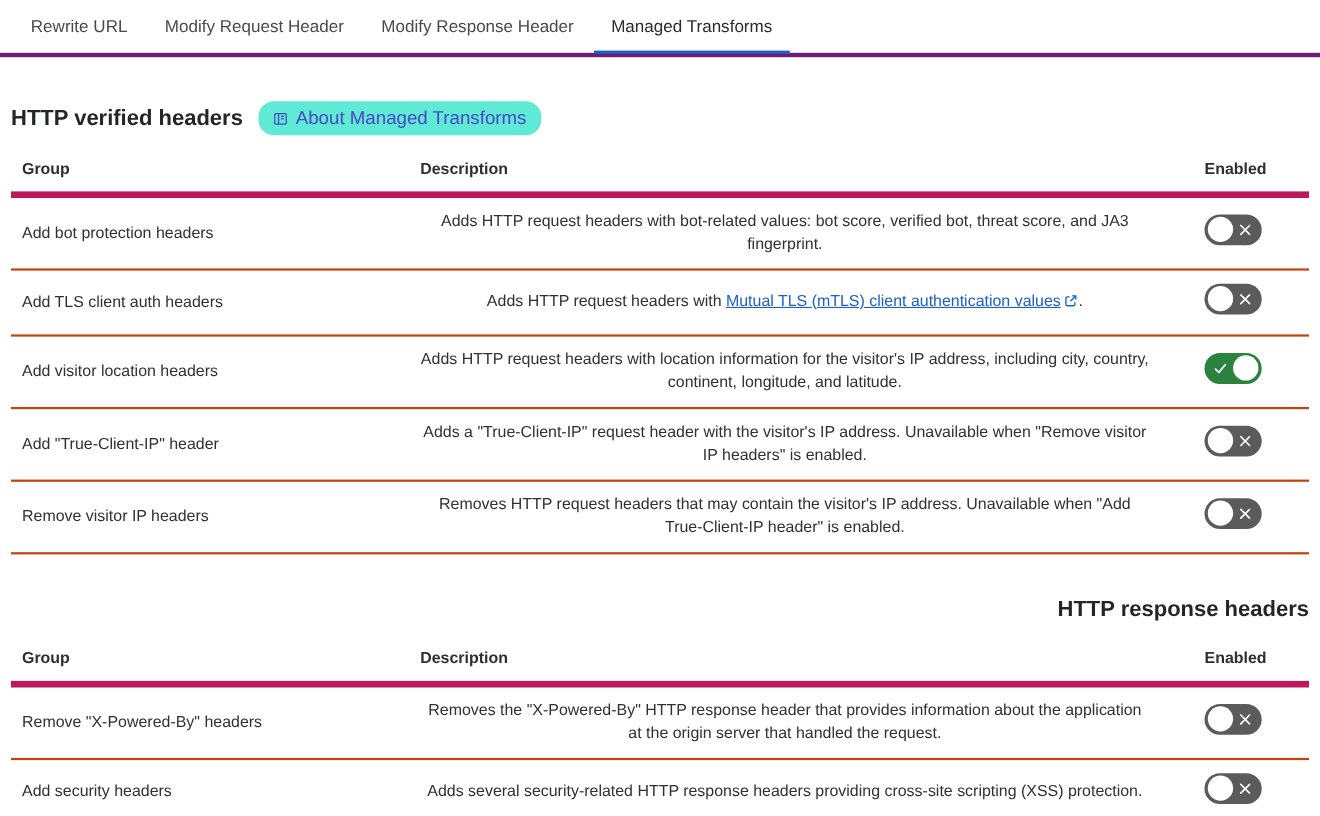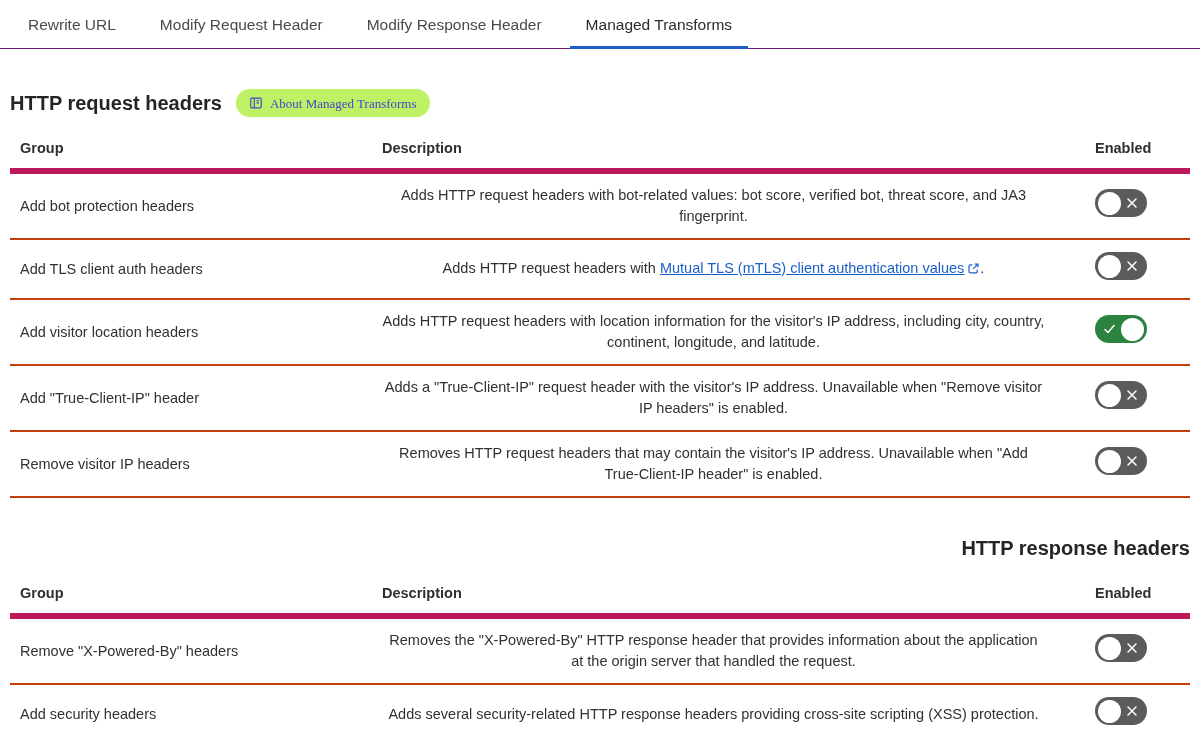--- a/index.html
+++ b/index.html
@@ -6,23 +6,23 @@
   html, body { width: 1200px; height: 742px; background: #ffffff; }
   body {
     font-family: "Liberation Sans", "DejaVu Sans", sans-serif;
     color: #313131;
     overflow: hidden;
   }
 
   
   .tabs {
     display: flex;
-    gap: 12px;
+    gap: 2px;
     padding: 10px 0 0 12px;
-    border-bottom: 1px solid #701a75;
+    border-bottom: 4px solid #701a75;
   }
   .tab {
     padding: 6px 16px 12px 16px;
     font-size: 15.5px;
     color: #4a4a4a;
     cursor: pointer;
     border-bottom: 3px solid transparent;
     margin-bottom: -1px;
     white-space: nowrap;
   }
@@ -44,30 +44,29 @@
     display: flex;
     align-items: center;
   }
   h2.section-title.second { margin-top: 36px; justify-content: flex-end; }
 
   .badge {
     display: inline-flex;
     align-items: center;
     gap: 7px;
     margin-left: 14px;
-    background: #bef264;
+    background: #5eead4;
     color: #4a45c9;
-    font-size: 13px;
+    font-size: 17px;
     font-weight: 400;
     line-height: 1;
     padding: 7px 13px;
     border-radius: 14px;
     cursor: pointer;
     white-space: nowrap;
-    font-family: Liberation Serif, serif;
   }
   .badge svg { display: block; }
 
   
   .table { width: 100%; }
   .trow {
     display: grid;
     grid-template-columns: 362px 1fr 105px;
     border-bottom: 2px solid #c2410c;
     align-items: center;
@@ -128,21 +127,21 @@
 <nav class="tabs">
   <div class="tab">Rewrite URL</div>
   <div class="tab">Modify Request Header</div>
   <div class="tab">Modify Response Header</div>
   <div class="tab active">Managed Transforms</div>
 </nav>
 
 <main class="content">
 
   <h2 class="section-title">
-    <span>HTTP request headers</span>
+    <span>HTTP verified headers</span>
     <span class="badge">
       <span>
         <svg width="14" height="14" viewBox="0 0 16 16" fill="none" stroke="#4a45c9" stroke-width="1.3">
           <rect x="2" y="2.5" width="12" height="11" rx="1.2"></rect>
           <line x1="6" y1="2.5" x2="6" y2="13.5"></line>
           <line x1="8.5" y1="5.5" x2="11.5" y2="5.5"></line>
           <line x1="8.5" y1="8" x2="11.5" y2="8"></line>
         </svg>
       </span>
       <span>About Managed Transforms</span>

